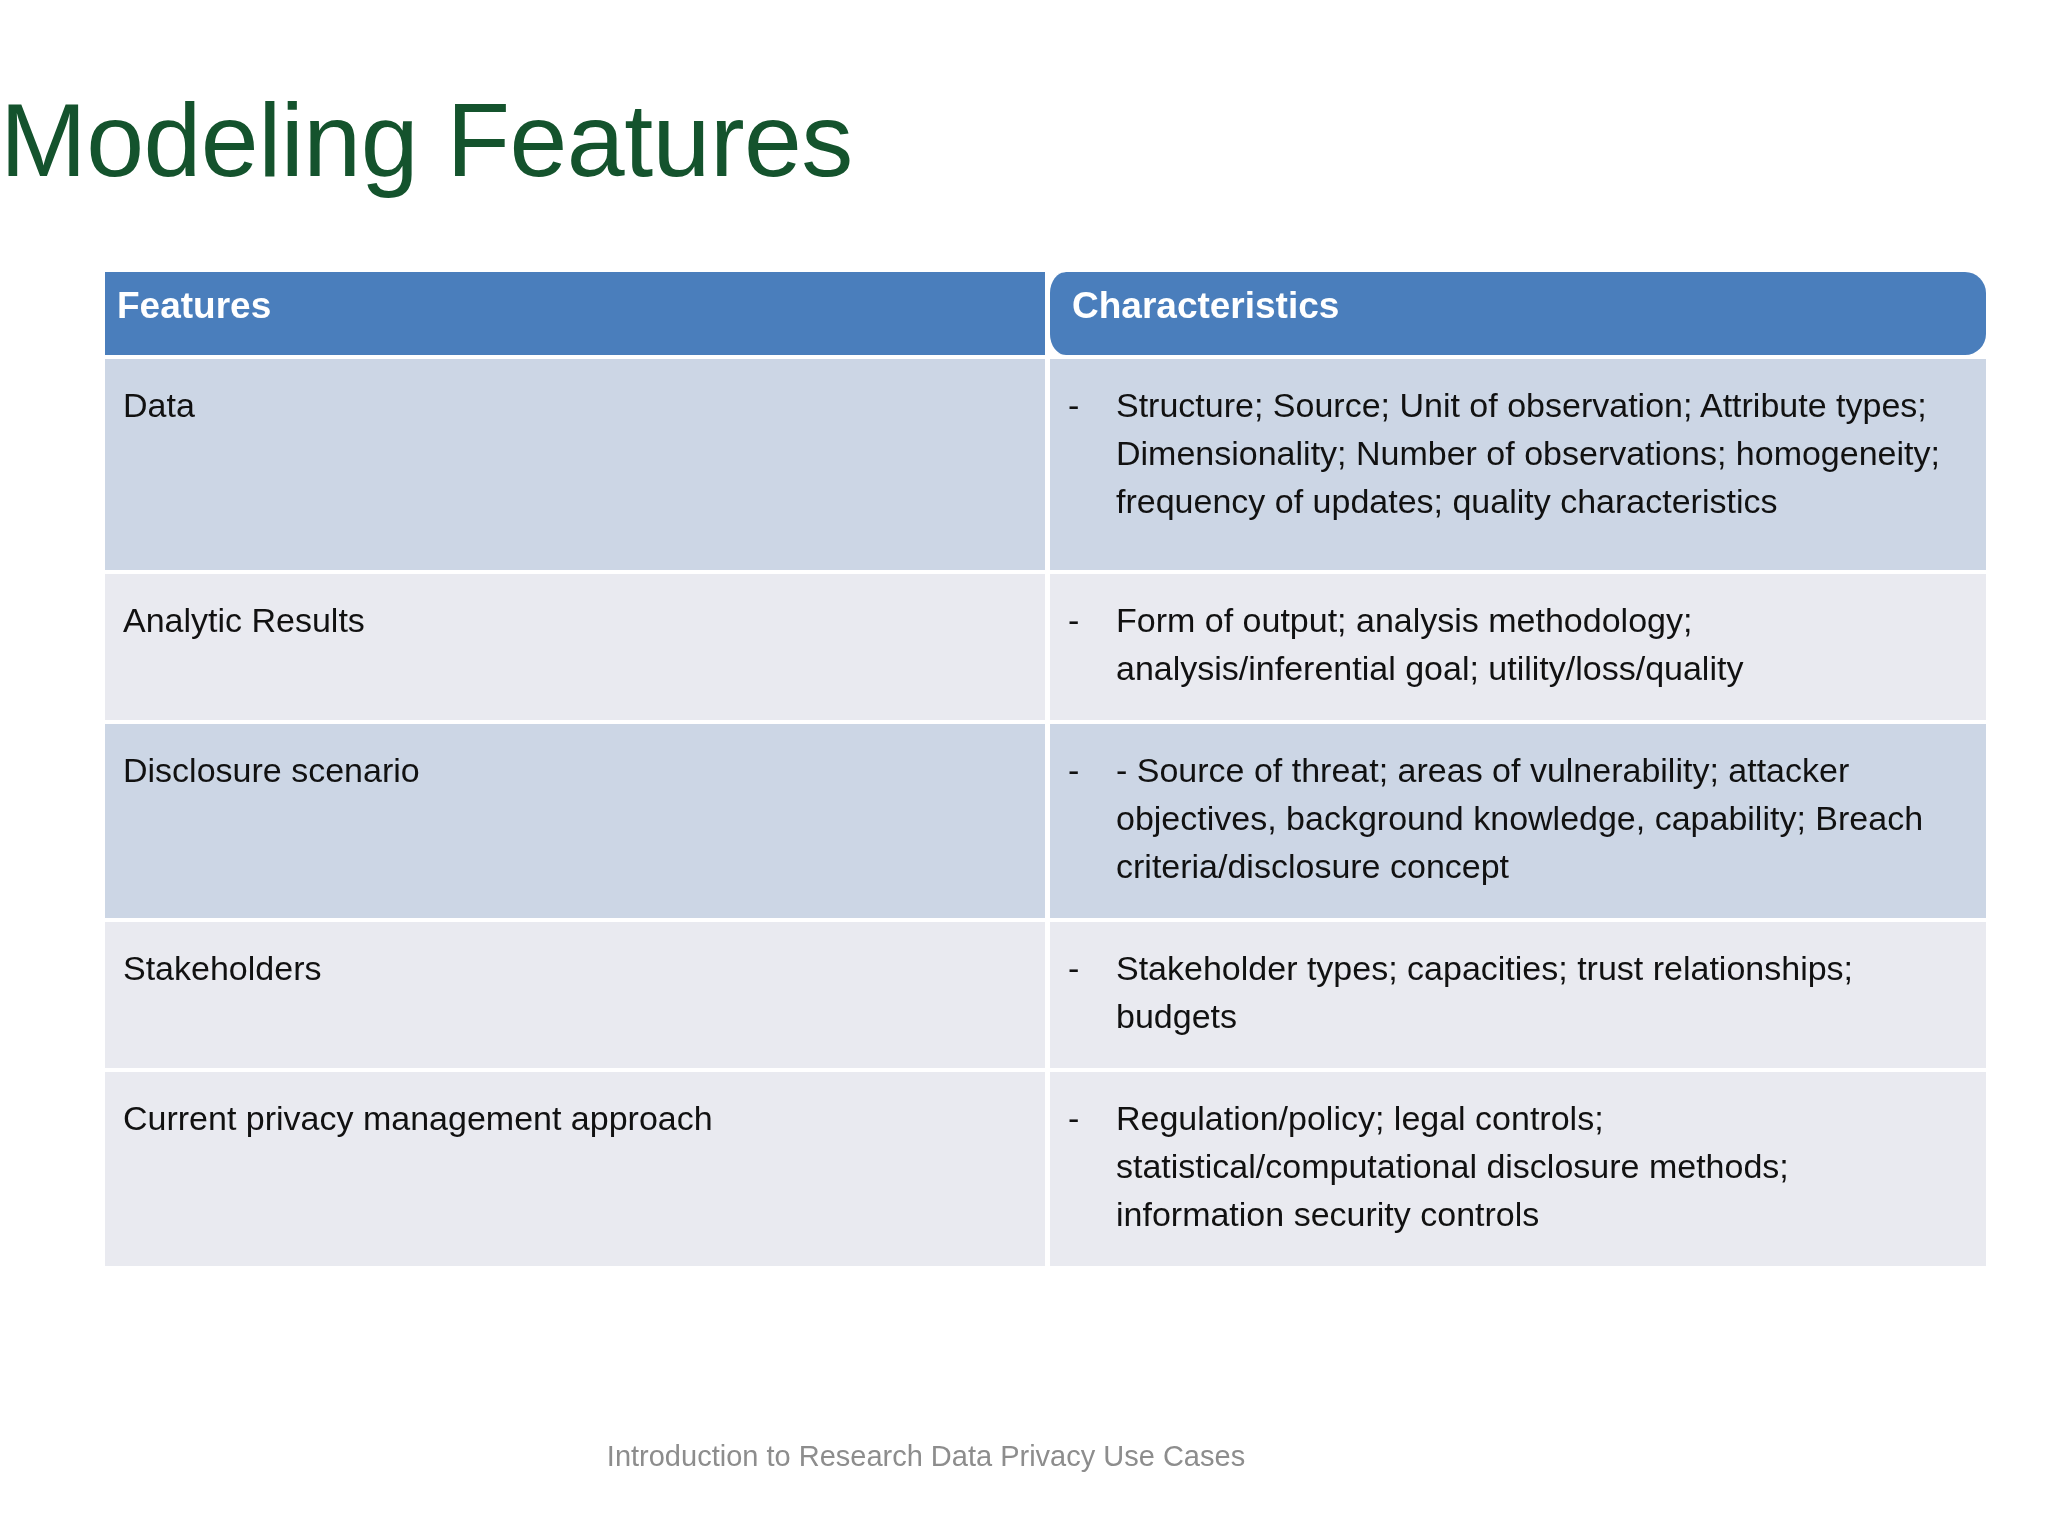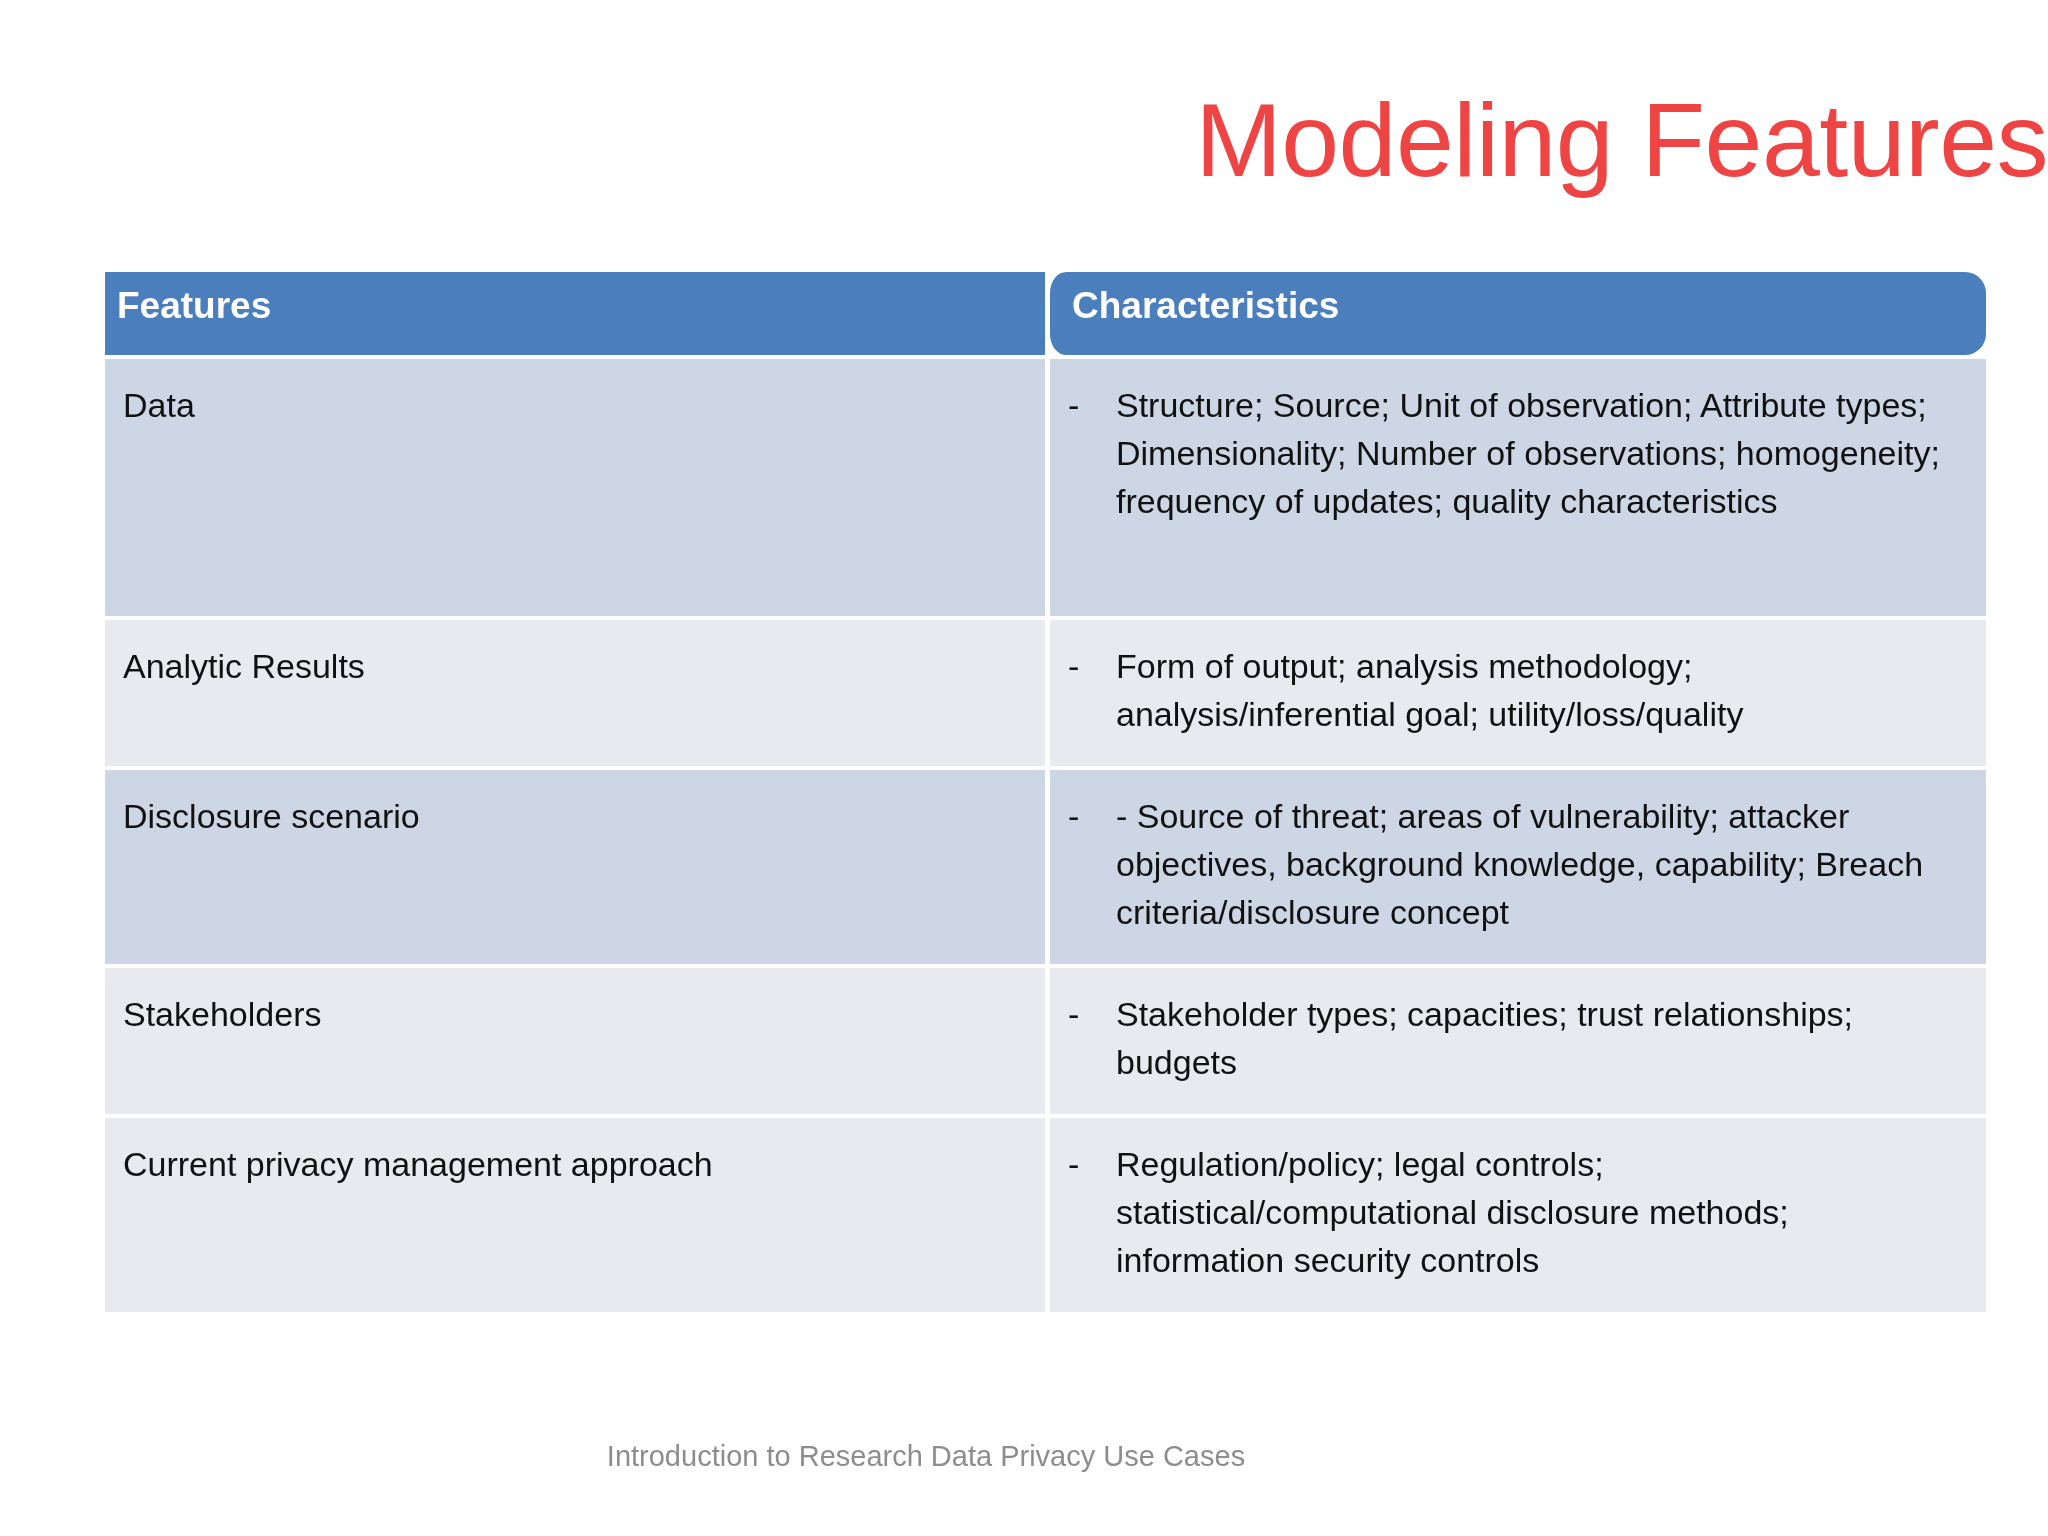--- a/index.html
+++ b/index.html
@@ -15,25 +15,25 @@
     font-family: "Liberation Sans", "DejaVu Sans", sans-serif;
     -webkit-font-smoothing: antialiased;
   }
 
   
   .slide-title {
     position: absolute;
     left: 0;
     top: 6px;
     width: 2048px;
-    text-align: right;
+    text-align: left;
     font-size: 104px;
     line-height: 128px;
     font-weight: 300;
-    color: #ef4444;
+    color: #14532d;
     letter-spacing: -0.5px;
     white-space: nowrap;
   }
 
   
   .features-table {
     position: absolute;
     left: 105px;
     top: 272px;
     width: 1881px;
@@ -104,21 +104,21 @@
     color: #111111;
   }
   .char-text {
     flex: 1 1 auto;
     font-size: 34px;
     line-height: 48px;
     color: #111111;
   }
 
   
-  .h-r1 { height: 261px; }
+  .h-r1 { height: 215px; }
   .h-r2 { height: 111px; margin-top: 44px; }
   .h-r3 { height: 188px; }
   .h-r4 { height: 111px; }
   .h-r5 { height: 111px; }
   .h-r6 { height: 148px; }
 
   
   .slide-footer {
     position: absolute;
     left: 0;

